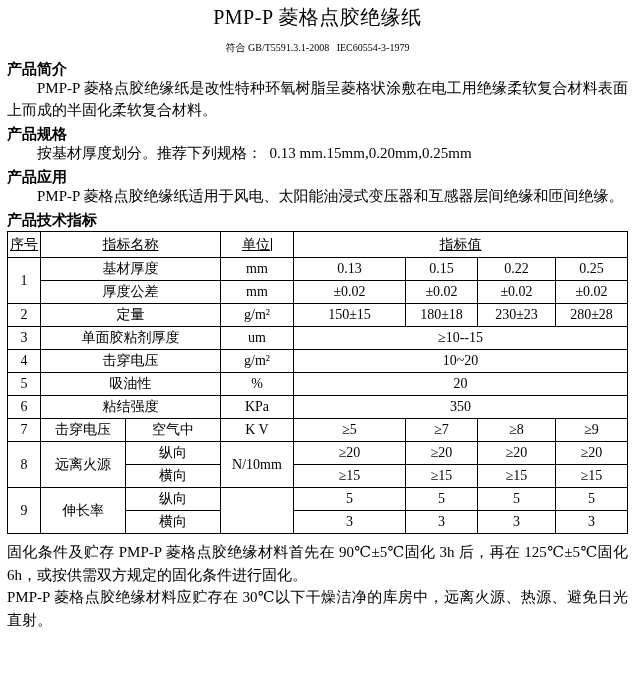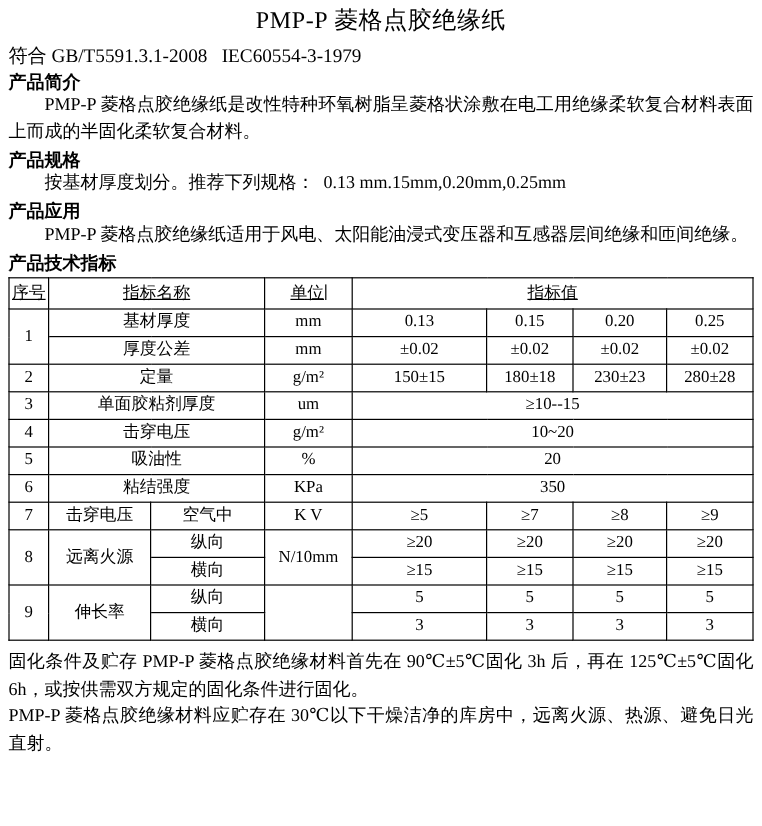--- a/index.html
+++ b/index.html
@@ -18,21 +18,22 @@
     background: #ffffff;
   }
   .doc-title {
     text-align: center;
     font-size: 20px;
     line-height: 27px;
     font-weight: normal;
     letter-spacing: 0.5px;
   }
   .doc-subtitle {
-    font-size: 16px;
+    text-align: center;
+    font-size: 10px;
     line-height: 16px;
     margin-top: 9px;
     white-space: pre-wrap;
   }
   .sec-heading {
     font-size: 15px;
     font-weight: bold;
     line-height: 17px;
     margin-top: 4px;
     font-family: "Liberation Sans", "DejaVu Sans", sans-serif;
@@ -116,21 +117,21 @@
       <th colspan="2">指标名称</th>
       <th><span>单位</span><span class="caret"></span></th>
       <th colspan="4">指标值</th>
     </tr>
     <tr>
       <td rowspan="2">1</td>
       <td colspan="2">基材厚度</td>
       <td>mm</td>
       <td>0.13</td>
       <td>0.15</td>
-      <td>0.20</td>
+      <td>0.22</td>
       <td>0.25</td>
     </tr>
     <tr>
       <td colspan="2">厚度公差</td>
       <td>mm</td>
       <td>±0.02</td>
       <td>±0.02</td>
       <td>±0.02</td>
       <td>±0.02</td>
     </tr>

